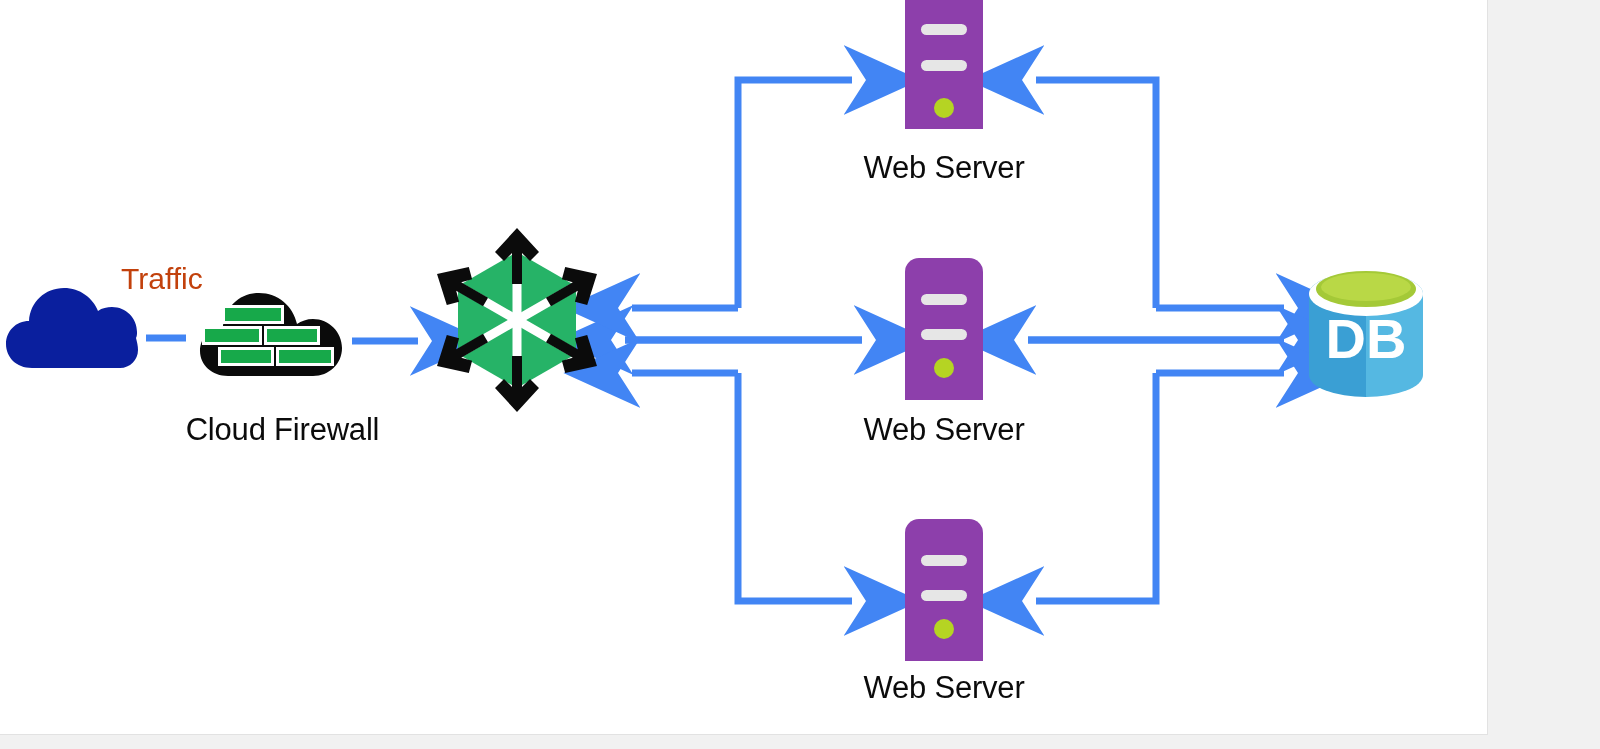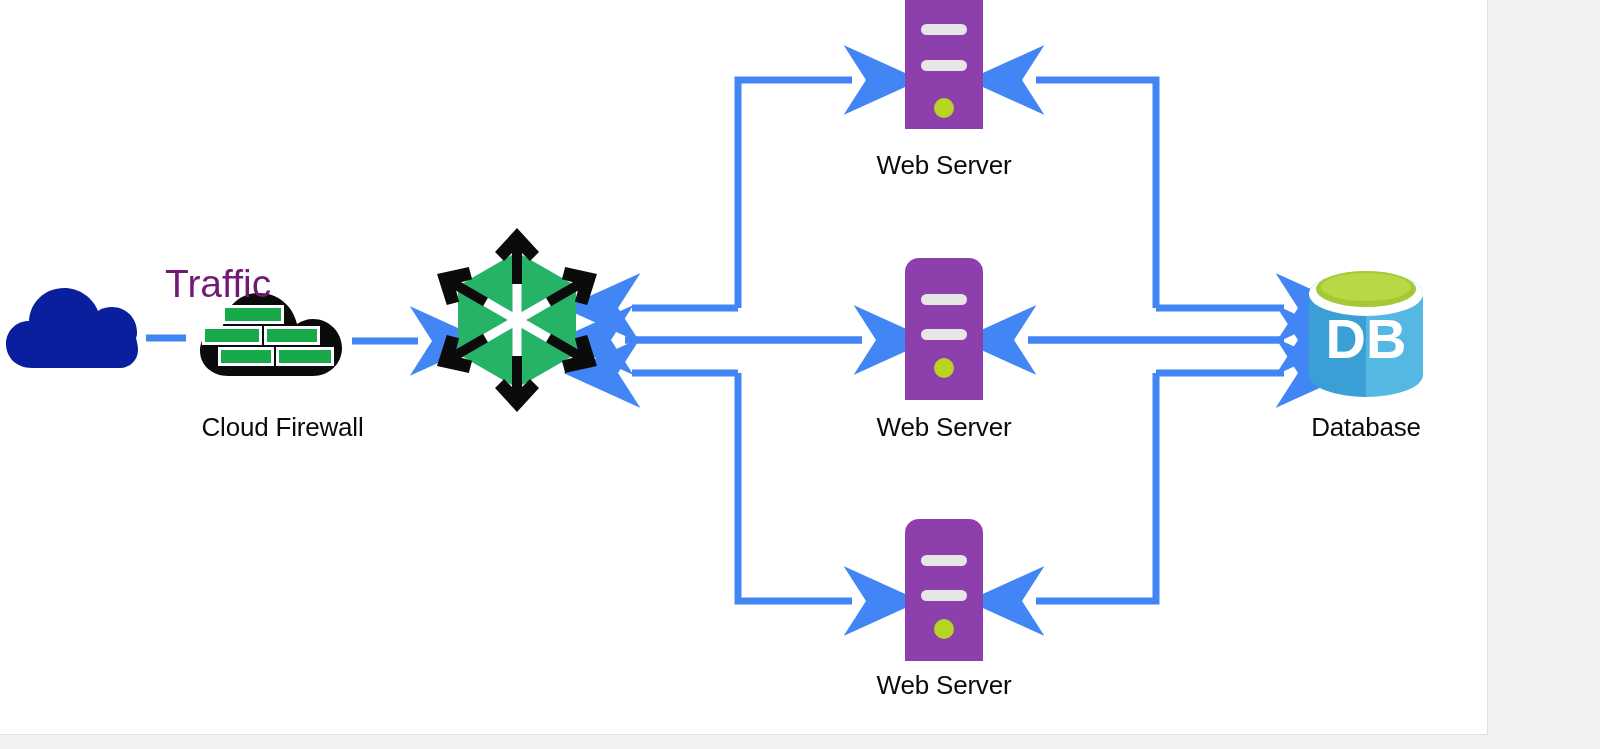--- a/index.html
+++ b/index.html
@@ -31,33 +31,32 @@
     position: absolute;
     left: 0;
     top: 0;
     width: 1488px;
     height: 735px;
     display: block;
   }
   .node-label {
     position: absolute;
     font-family: "Liberation Sans", sans-serif;
-    font-size: 26px;
+    font-size: 31px;
     color: #0b0b0b;
     white-space: nowrap;
     text-align: center;
     letter-spacing: -0.2px;
   }
   .traffic-label {
     position: absolute;
     font-family: "Liberation Sans", sans-serif;
-    font-size: 39px;
-    color: #701a75;
+    font-size: 30px;
+    color: #c2410c;
     white-space: nowrap;
-    margin-left: 44px;
   }
 </style>
 </head>
 <body>
 
 <div id="page">
   <div id="canvas-card">
 
     <svg id="diagram-svg" viewBox="0 0 1488 735">
       <defs>
@@ -222,16 +221,15 @@
 
     <div class="node-label" style="left:9px; top:412px; width:547px;">Cloud Firewall</div>
 
 
     <div class="node-label" style="left:844px; top:150px; width:200px;">Web Server</div>
 
     <div class="node-label" style="left:844px; top:412px; width:200px;">Web Server</div>
 
     <div class="node-label" style="left:844px; top:670px; width:200px;">Web Server</div>
 
-    <div class="node-label" style="left:1266px; top:412px; width:200px;">Database</div>
 
   </div>
 </div>
 
 </body></html>

